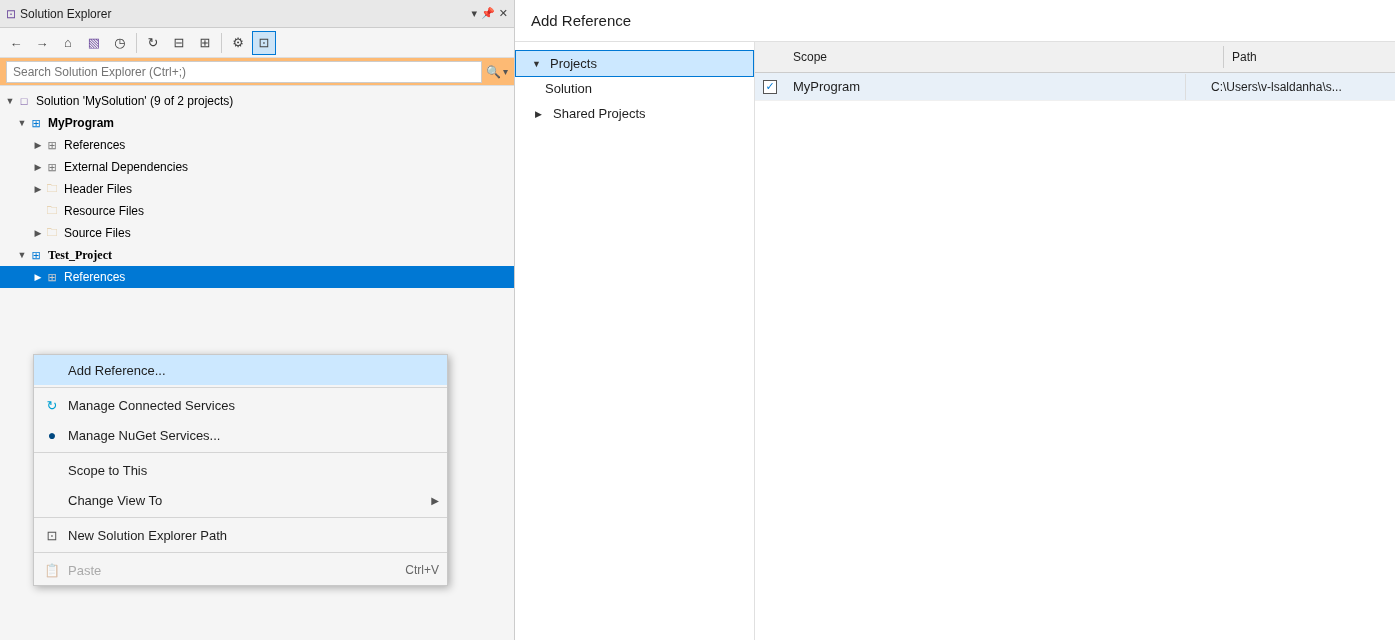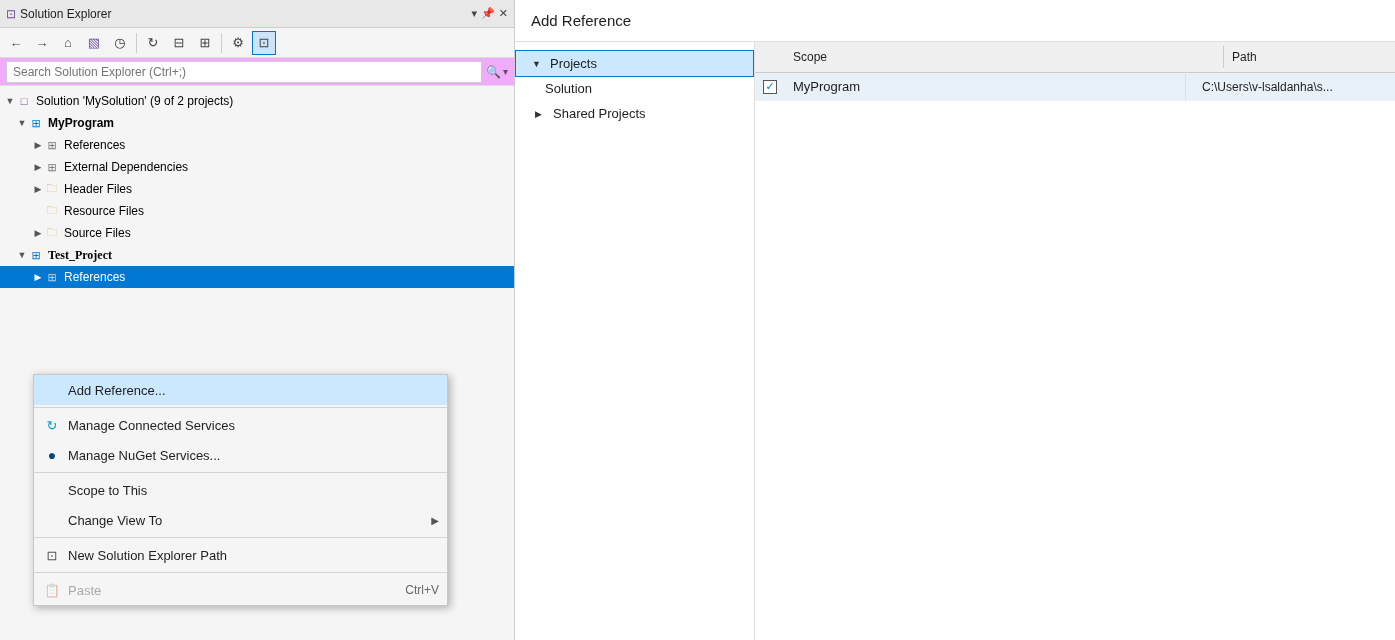--- a/index.html
+++ b/index.html
@@ -72,21 +72,21 @@
       cursor: pointer;
       display: flex;
       align-items: center;
       justify-content: center;
       font-size: 13px;
       color: #444;
     }
     .toolbar-btn.active { border: 1px solid #0078d4; background: #cce4f7; }
 
     .se-search {
-      background: #f0abfc;
+      background: #fdba74;
       border-bottom: 1px solid #ddd;
       display: flex;
       align-items: center;
       padding: 2px 6px;
       height: 28px;
     }
 
     .se-search input {
       flex: 1;
       border: 1px solid #ccc;
@@ -146,21 +146,21 @@
 
     .tree-label { font-size: 12px; }
 
     
     .icon-solution { color: #6e4c9e; font-weight: bold; }
 
     
     .context-menu {
       position: absolute;
       left: 33px;
-      top: 374px;
+      top: 354px;
       width: 415px;
       background: #f5f5f5;
       border: 1px solid #c8c8c8;
       box-shadow: 2px 2px 8px rgba(0,0,0,0.3);
       z-index: 100;
     }
 
     .ctx-item {
       display: flex;
       align-items: center;
@@ -277,21 +277,21 @@
 
     .ar-row-name {
       flex: 1;
       padding: 6px 8px;
       font-size: 13px;
       color: #1e1e1e;
     }
 
     .ar-row-path {
       width: 210px;
-      padding: 6px 16px;
+      padding: 6px 25px;
       font-size: 12px;
       color: #1e1e1e;
       border-left: 1px solid #ddd;
       overflow: hidden;
       text-overflow: ellipsis;
       white-space: nowrap;
     }
 
     .ar-shared-nav {
       padding: 6px 16px 6px 20px;

